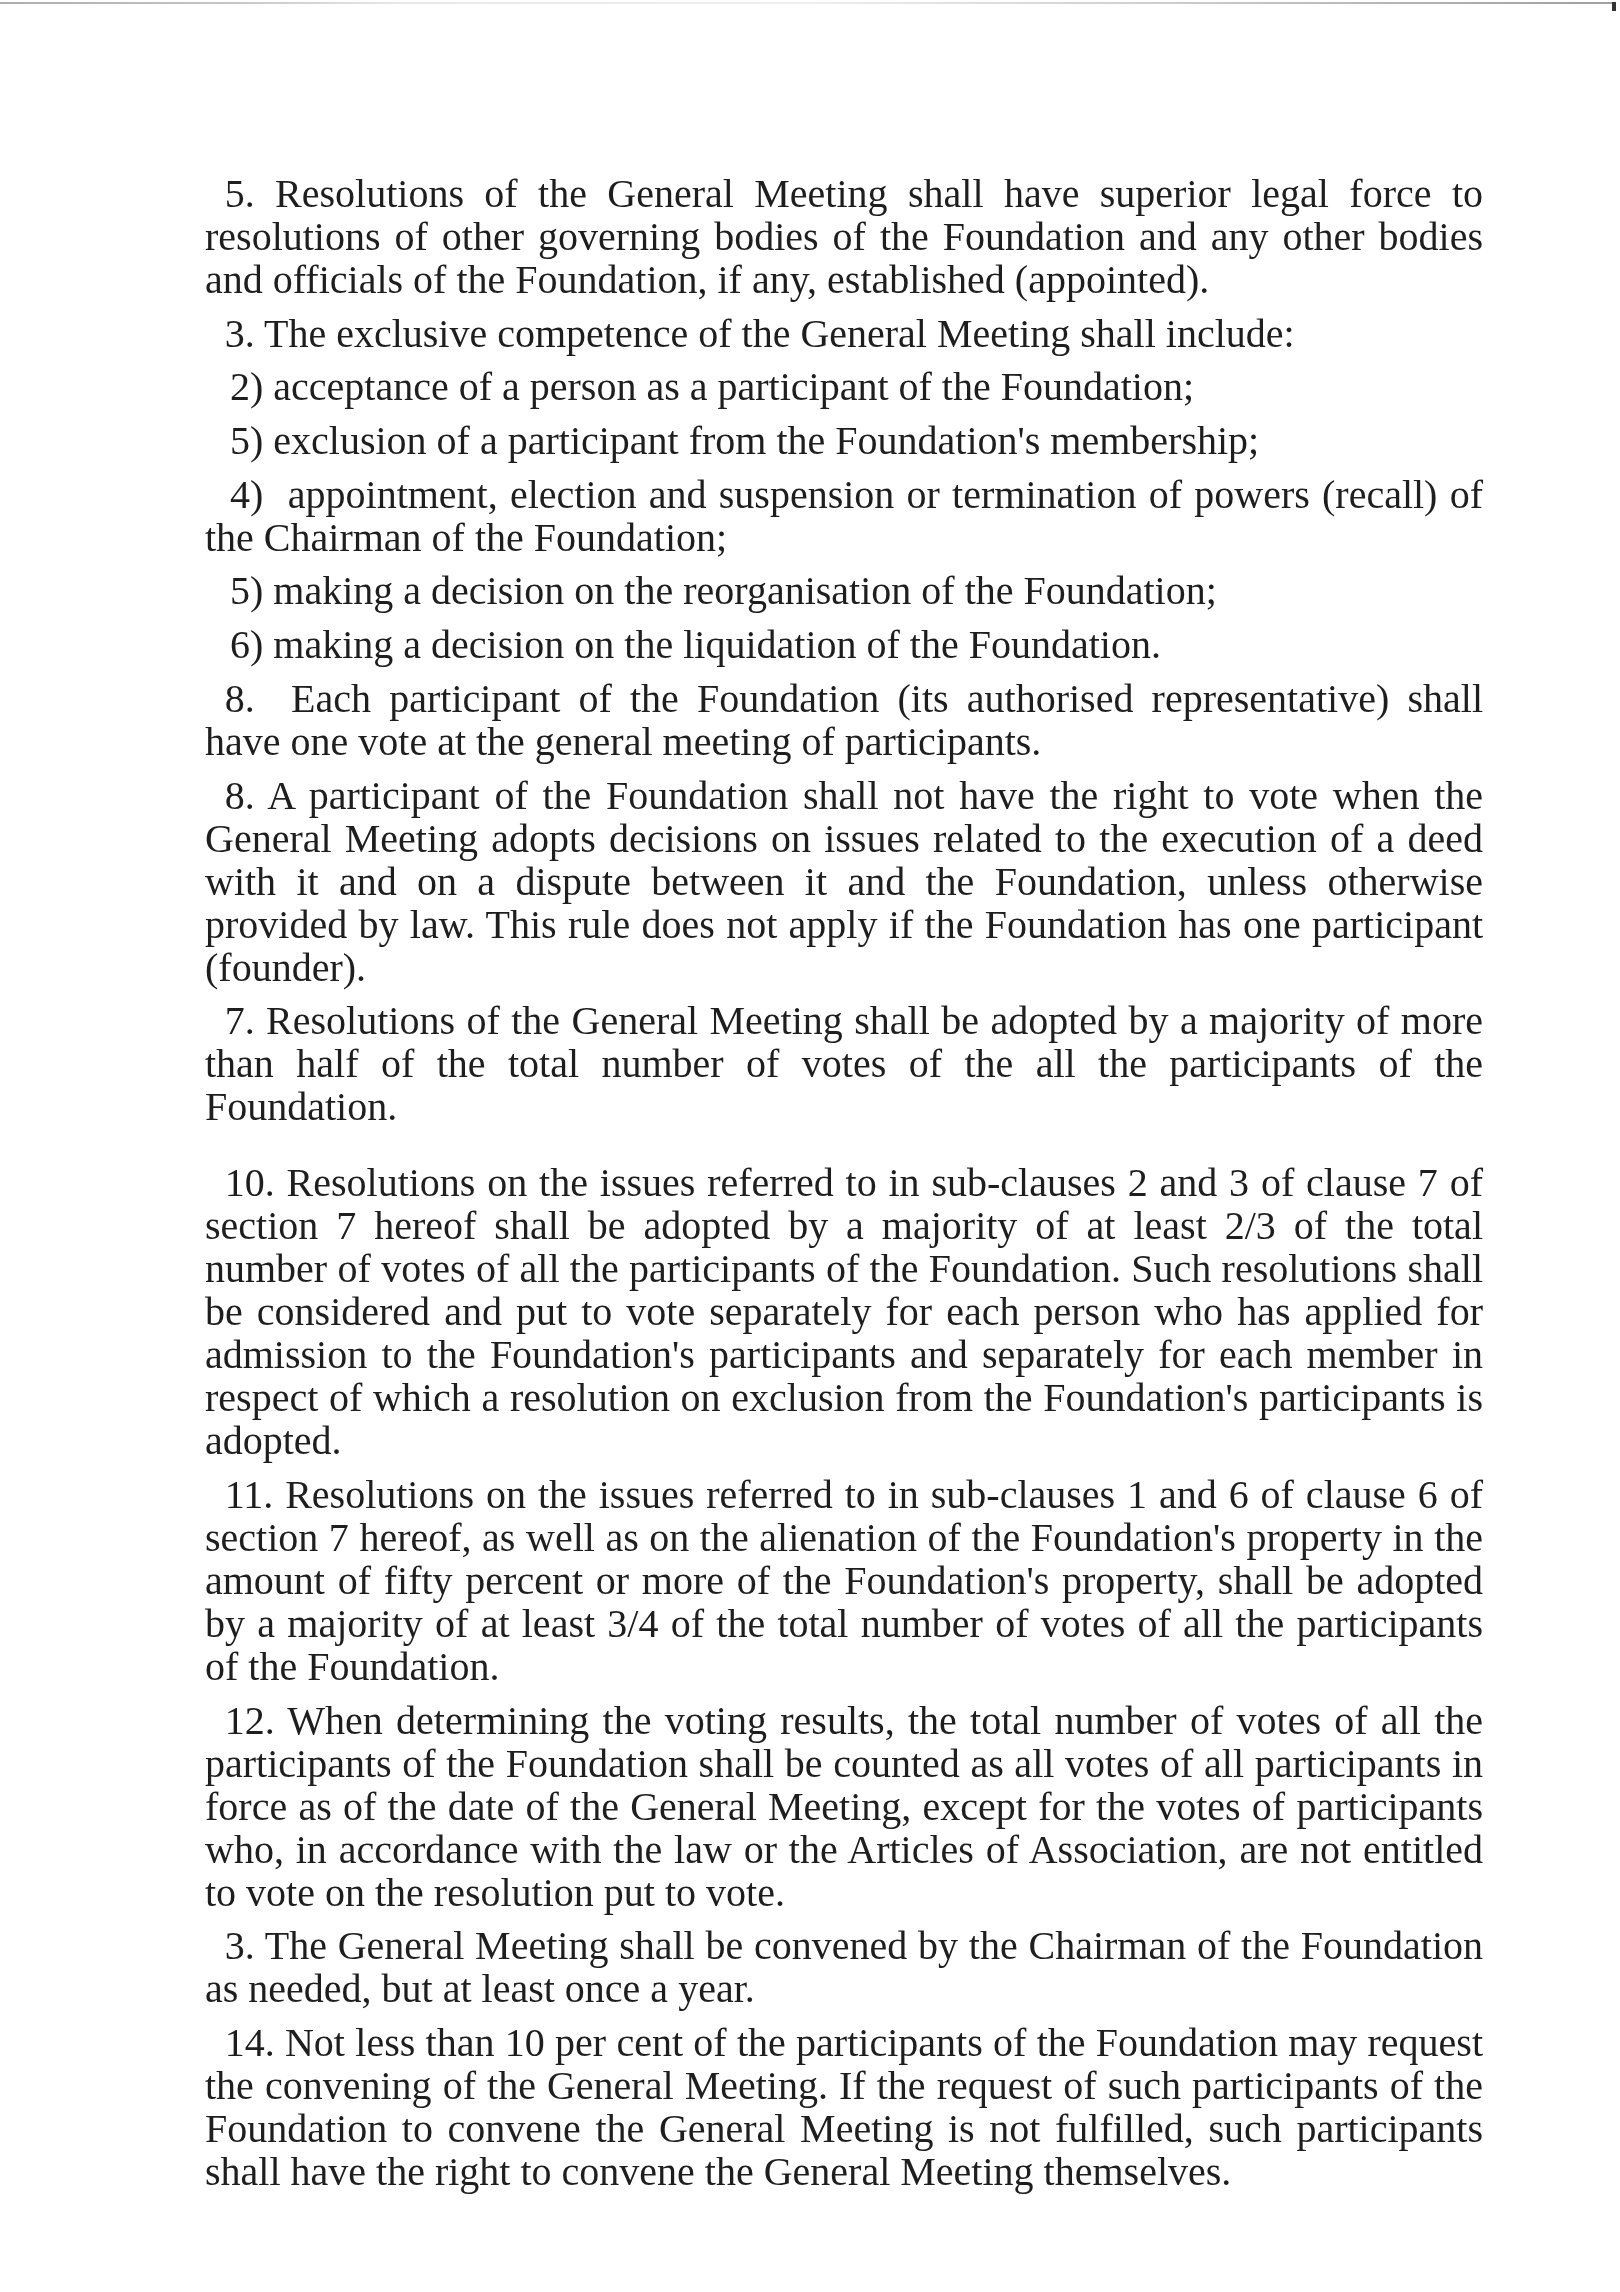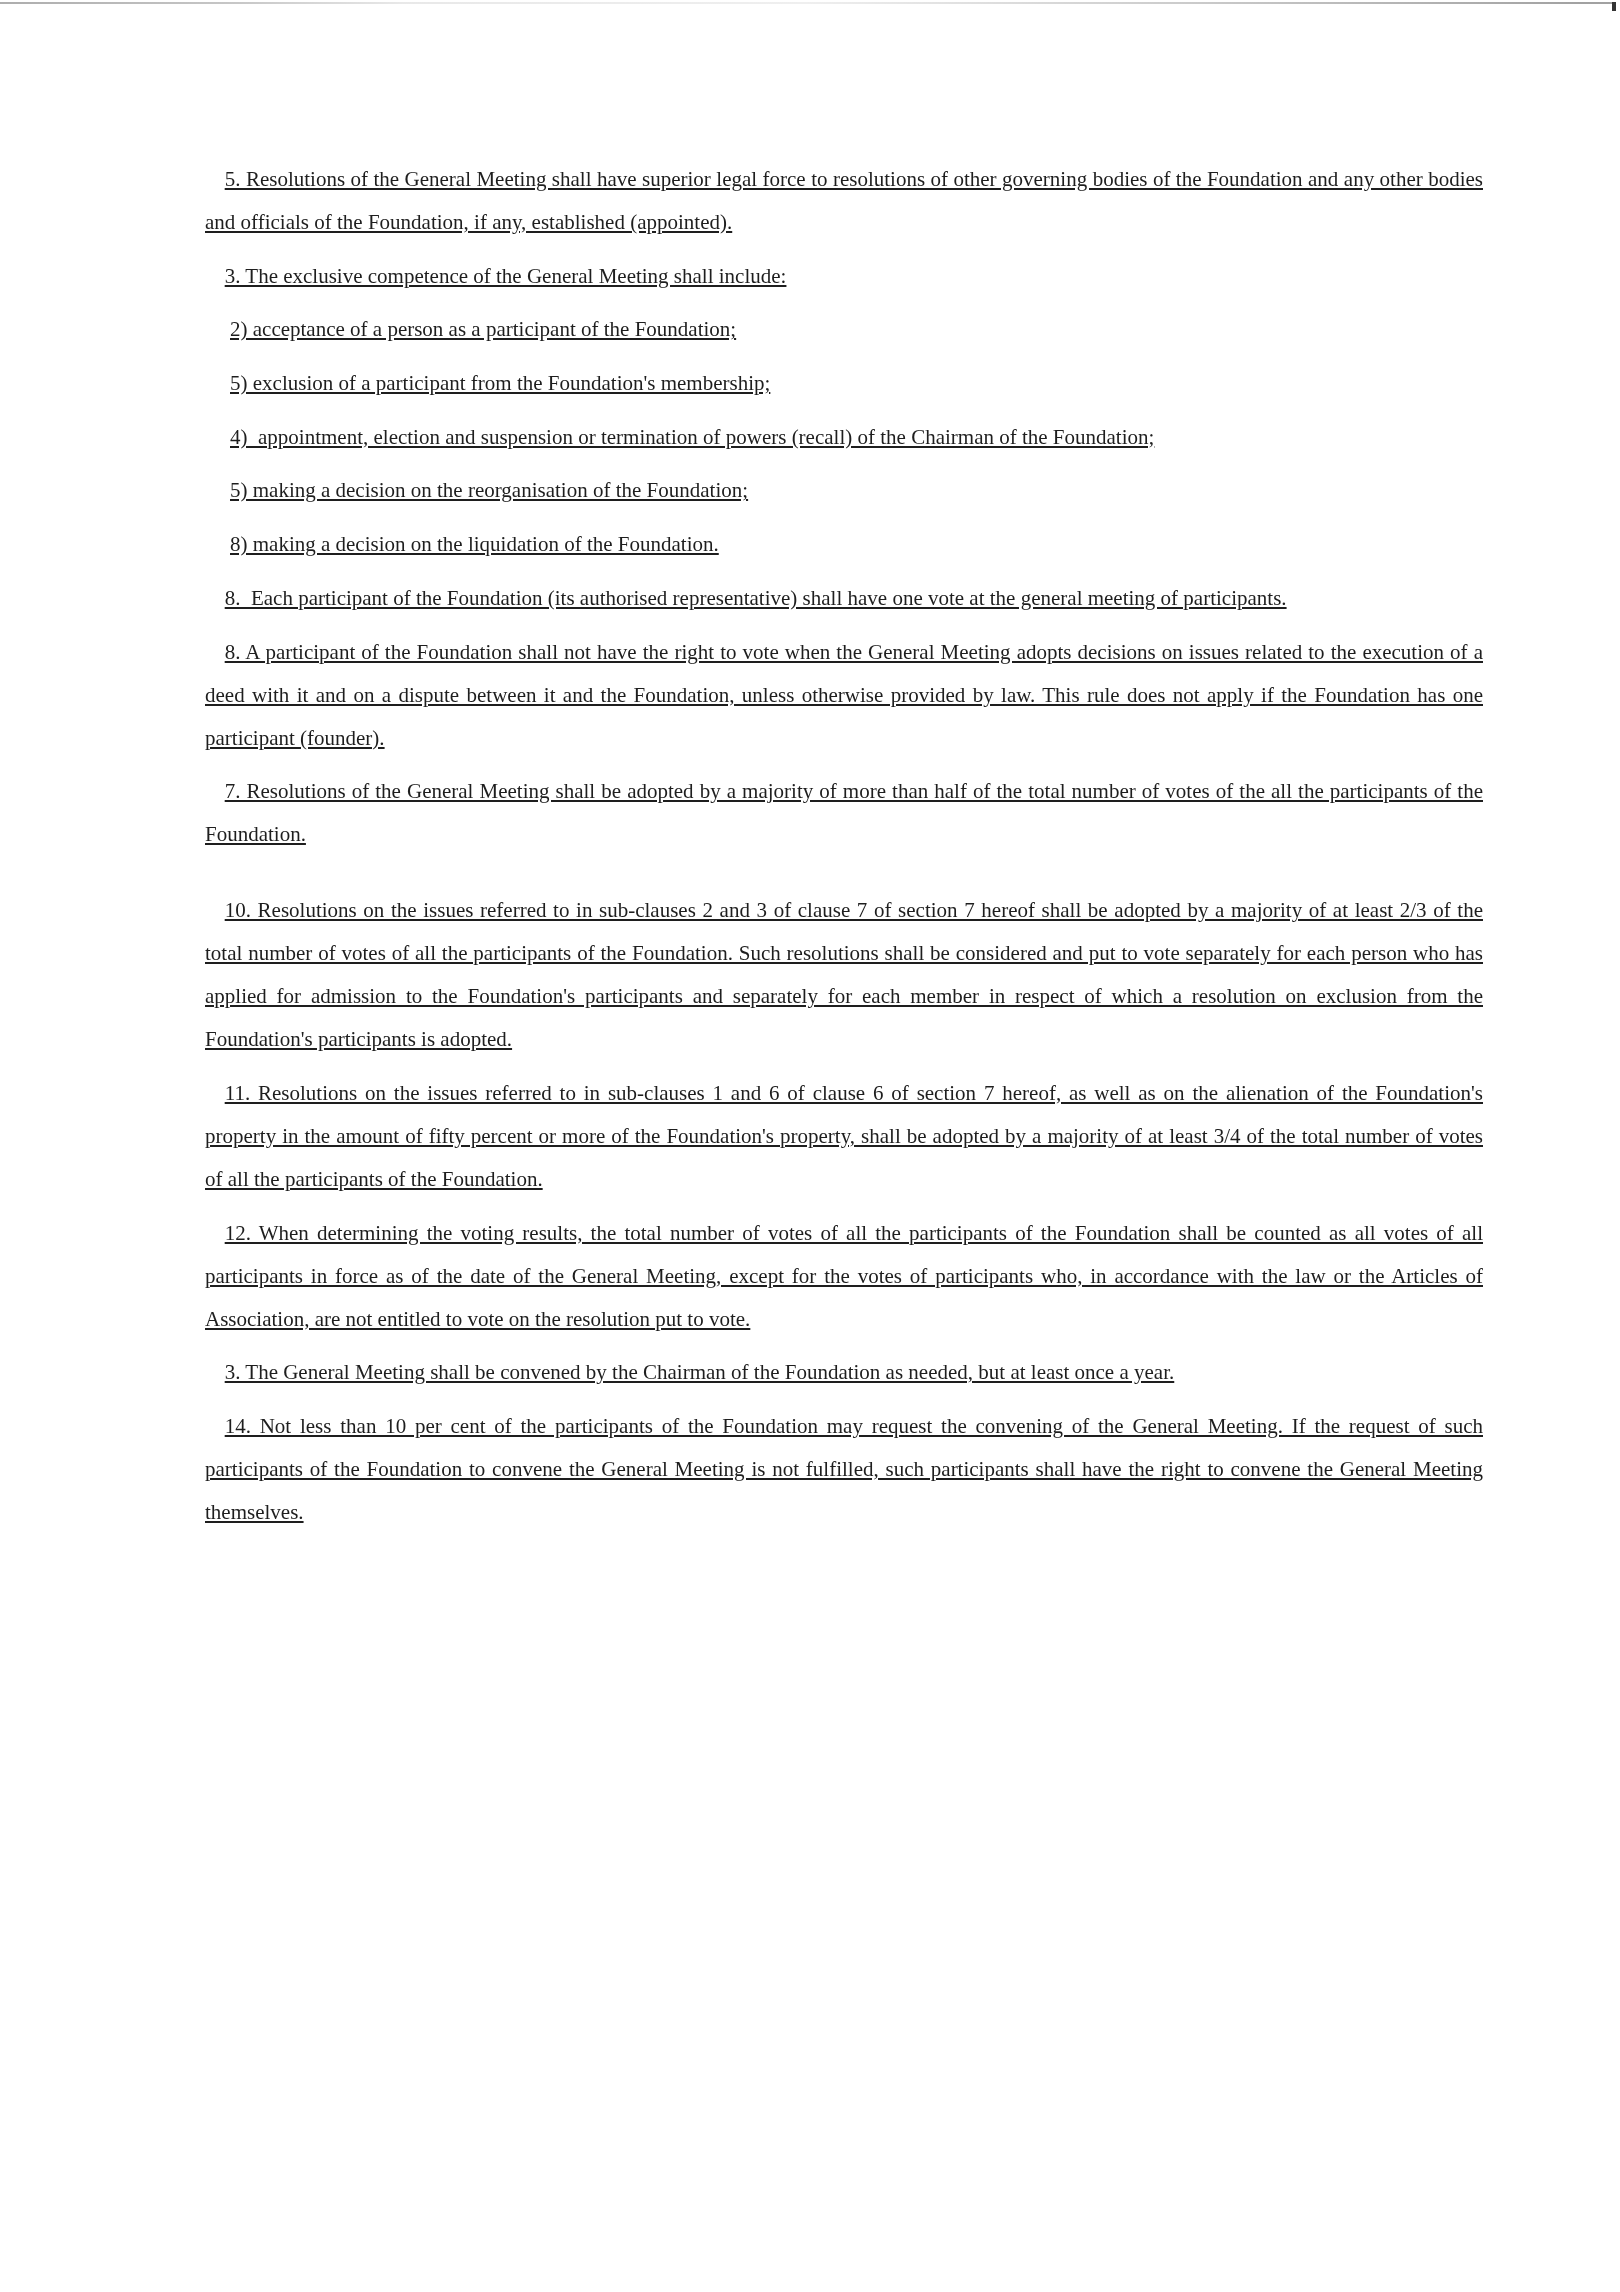--- a/index.html
+++ b/index.html
@@ -28,26 +28,25 @@
     position: absolute;
     top: 1.8px;
     right: 4.5px;
     width: 3.6px;
     height: 9px;
     background: #333;
   }
   .page {
     position: absolute;
     left: 205px;
-    top: 158px;
+    top: 172px;
     width: 1278px;
-    font-size: 21px;
+    font-size: 40px;
     line-height: 43px;
     text-align: justify;
-    text-decoration: underline;
   }
   .para {
     margin: 0 0 10.7px 0;
     text-indent: 19.7px;
   }
   .para.gap-lg {
     margin-top: 33px;
   }
   .item {
     margin: 0 0 10.7px 0;
@@ -65,21 +64,21 @@
 
 <div class="page">
   <p class="para">5. Resolutions of the General Meeting shall have superior legal force to resolutions of other governing bodies of the Foundation and any other bodies and officials of the Foundation, if any, established (appointed).</p>
 
   <p class="para">3. The exclusive competence of the General Meeting shall include:</p>
   <div>
     <p class="item">2) acceptance of a person as a participant of the Foundation;</p>
     <p class="item">5) exclusion of a participant from the Foundation's membership;</p>
     <p class="item wrap" style="white-space: pre-wrap;">4)  appointment, election and suspension or termination of powers (recall) of the Chairman of the Foundation;</p>
     <p class="item">5) making a decision on the reorganisation of the Foundation;</p>
-    <p class="item">8) making a decision on the liquidation of the Foundation.</p>
+    <p class="item">6) making a decision on the liquidation of the Foundation.</p>
   </div>
 
   <p class="para" style="white-space: pre-wrap;">8.  Each participant of the Foundation (its authorised representative) shall have one vote at the general meeting of participants.</p>
   <p class="para">8. A participant of the Foundation shall not have the right to vote when the General Meeting adopts decisions on issues related to the execution of a deed with it and on a dispute between it and the Foundation, unless otherwise provided by law. This rule does not apply if the Foundation has one participant (founder).</p>
   <p class="para">7. Resolutions of the General Meeting shall be adopted by a majority of more than half of the total number of votes of the all the participants of the Foundation.</p>
   <p class="para gap-lg">10. Resolutions on the issues referred to in sub-clauses 2 and 3 of clause 7 of section 7 hereof shall be adopted by a majority of at least 2/3 of the total number of votes of all the participants of the Foundation. Such resolutions shall be considered and put to vote separately for each person who has applied for admission to the Foundation's participants and separately for each member in respect of which a resolution on exclusion from the Foundation's participants is adopted.</p>
   <p class="para">11. Resolutions on the issues referred to in sub-clauses 1 and 6 of clause 6 of section 7 hereof, as well as on the alienation of the Foundation's property in the amount of fifty percent or more of the Foundation's property, shall be adopted by a majority of at least 3/4 of the total number of votes of all the participants of the Foundation.</p>
   <p class="para">12. When determining the voting results, the total number of votes of all the participants of the Foundation shall be counted as all votes of all participants in force as of the date of the General Meeting, except for the votes of participants who, in accordance with the law or the Articles of Association, are not entitled to vote on the resolution put to vote.</p>
   <p class="para">3. The General Meeting shall be convened by the Chairman of the Foundation as needed, but at least once a year.</p>
   <p class="para">14. Not less than 10 per cent of the participants of the Foundation may request the convening of the General Meeting. If the request of such participants of the Foundation to convene the General Meeting is not fulfilled, such participants shall have the right to convene the General Meeting themselves.</p>

